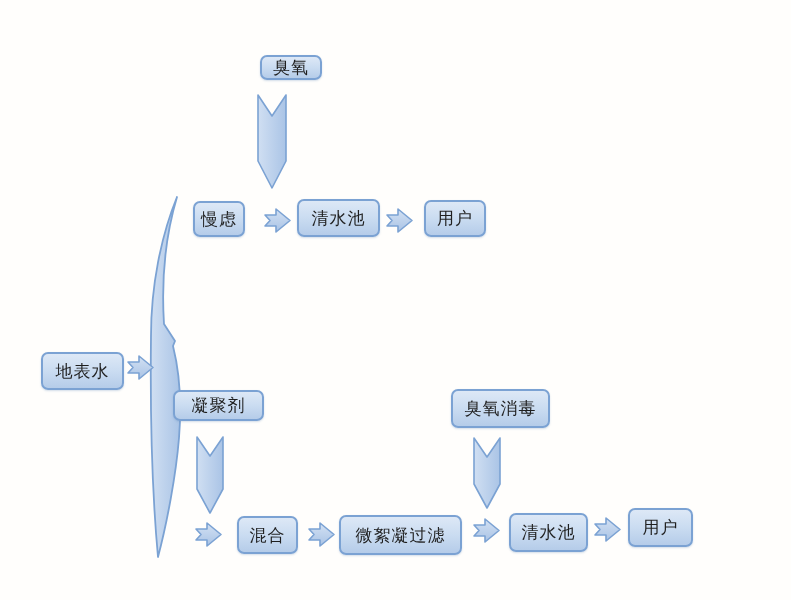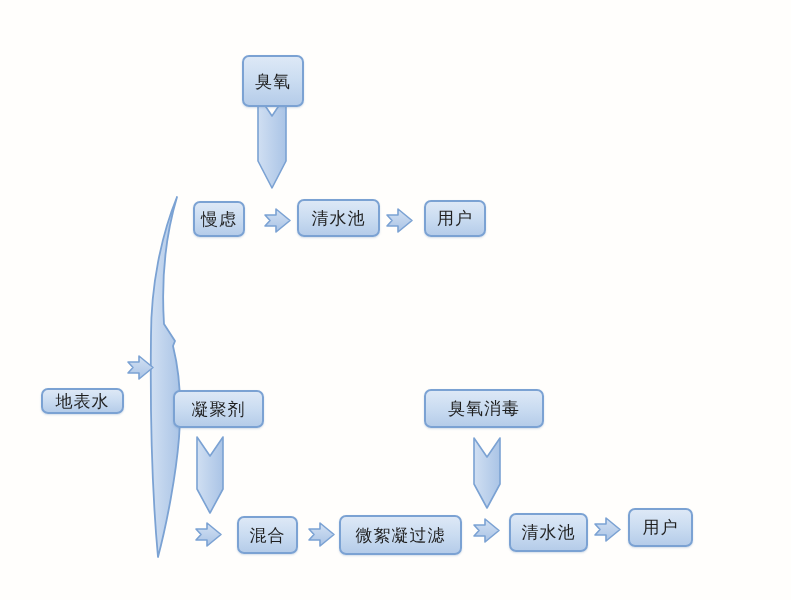--- a/index.html
+++ b/index.html
@@ -70,33 +70,33 @@
       <polygon points="0,7 11,7 11,1 25,12.5 11,24 11,18 0,18 5,12.5" fill="url(#gradV)" stroke="#7ba2d3" stroke-width="1.6" stroke-linejoin="round"></polygon>
     </g>
     <g transform="translate(474,518)">
       <polygon points="0,7 11,7 11,1 25,12.5 11,24 11,18 0,18 5,12.5" fill="url(#gradV)" stroke="#7ba2d3" stroke-width="1.6" stroke-linejoin="round"></polygon>
     </g>
     <g transform="translate(595,517)">
       <polygon points="0,7 11,7 11,1 25,12.5 11,24 11,18 0,18 5,12.5" fill="url(#gradV)" stroke="#7ba2d3" stroke-width="1.6" stroke-linejoin="round"></polygon>
     </g>
   </svg>
 
-  <div class="node" style="left:242px;top:55px;width:62px;height:52px;">臭氧</div>
+  <div class="node" style="left:260px;top:55px;width:62px;height:25px;">臭氧</div>
 
   <div class="node" style="left:193px;top:201px;width:52px;height:36px;">慢虑</div>
 
   <div class="node" style="left:297px;top:199px;width:83px;height:38px;">清水池</div>
 
   <div class="node" style="left:424px;top:200px;width:62px;height:37px;">用户</div>
 
-  <div class="node" style="left:41px;top:352px;width:83px;height:26px;margin-top:36px;">地表水</div>
+  <div class="node" style="left:41px;top:352px;width:83px;height:38px;">地表水</div>
 
-  <div class="node" style="left:173px;top:390px;width:91px;height:38px;">凝聚剂</div>
+  <div class="node" style="left:173px;top:390px;width:91px;height:31px;">凝聚剂</div>
 
-  <div class="node" style="left:424px;top:389px;width:120px;height:39px;">臭氧消毒</div>
+  <div class="node" style="left:451px;top:389px;width:99px;height:39px;">臭氧消毒</div>
 
   <div class="node" style="left:339px;top:515px;width:123px;height:40px;">微絮凝过滤</div>
 
   <div class="node" style="left:237px;top:516px;width:61px;height:38px;">混合</div>
 
   <div class="node" style="left:509px;top:513px;width:79px;height:39px;">清水池</div>
 
   <div class="node" style="left:628px;top:508px;width:65px;height:39px;">用户</div>
 
 </div>

